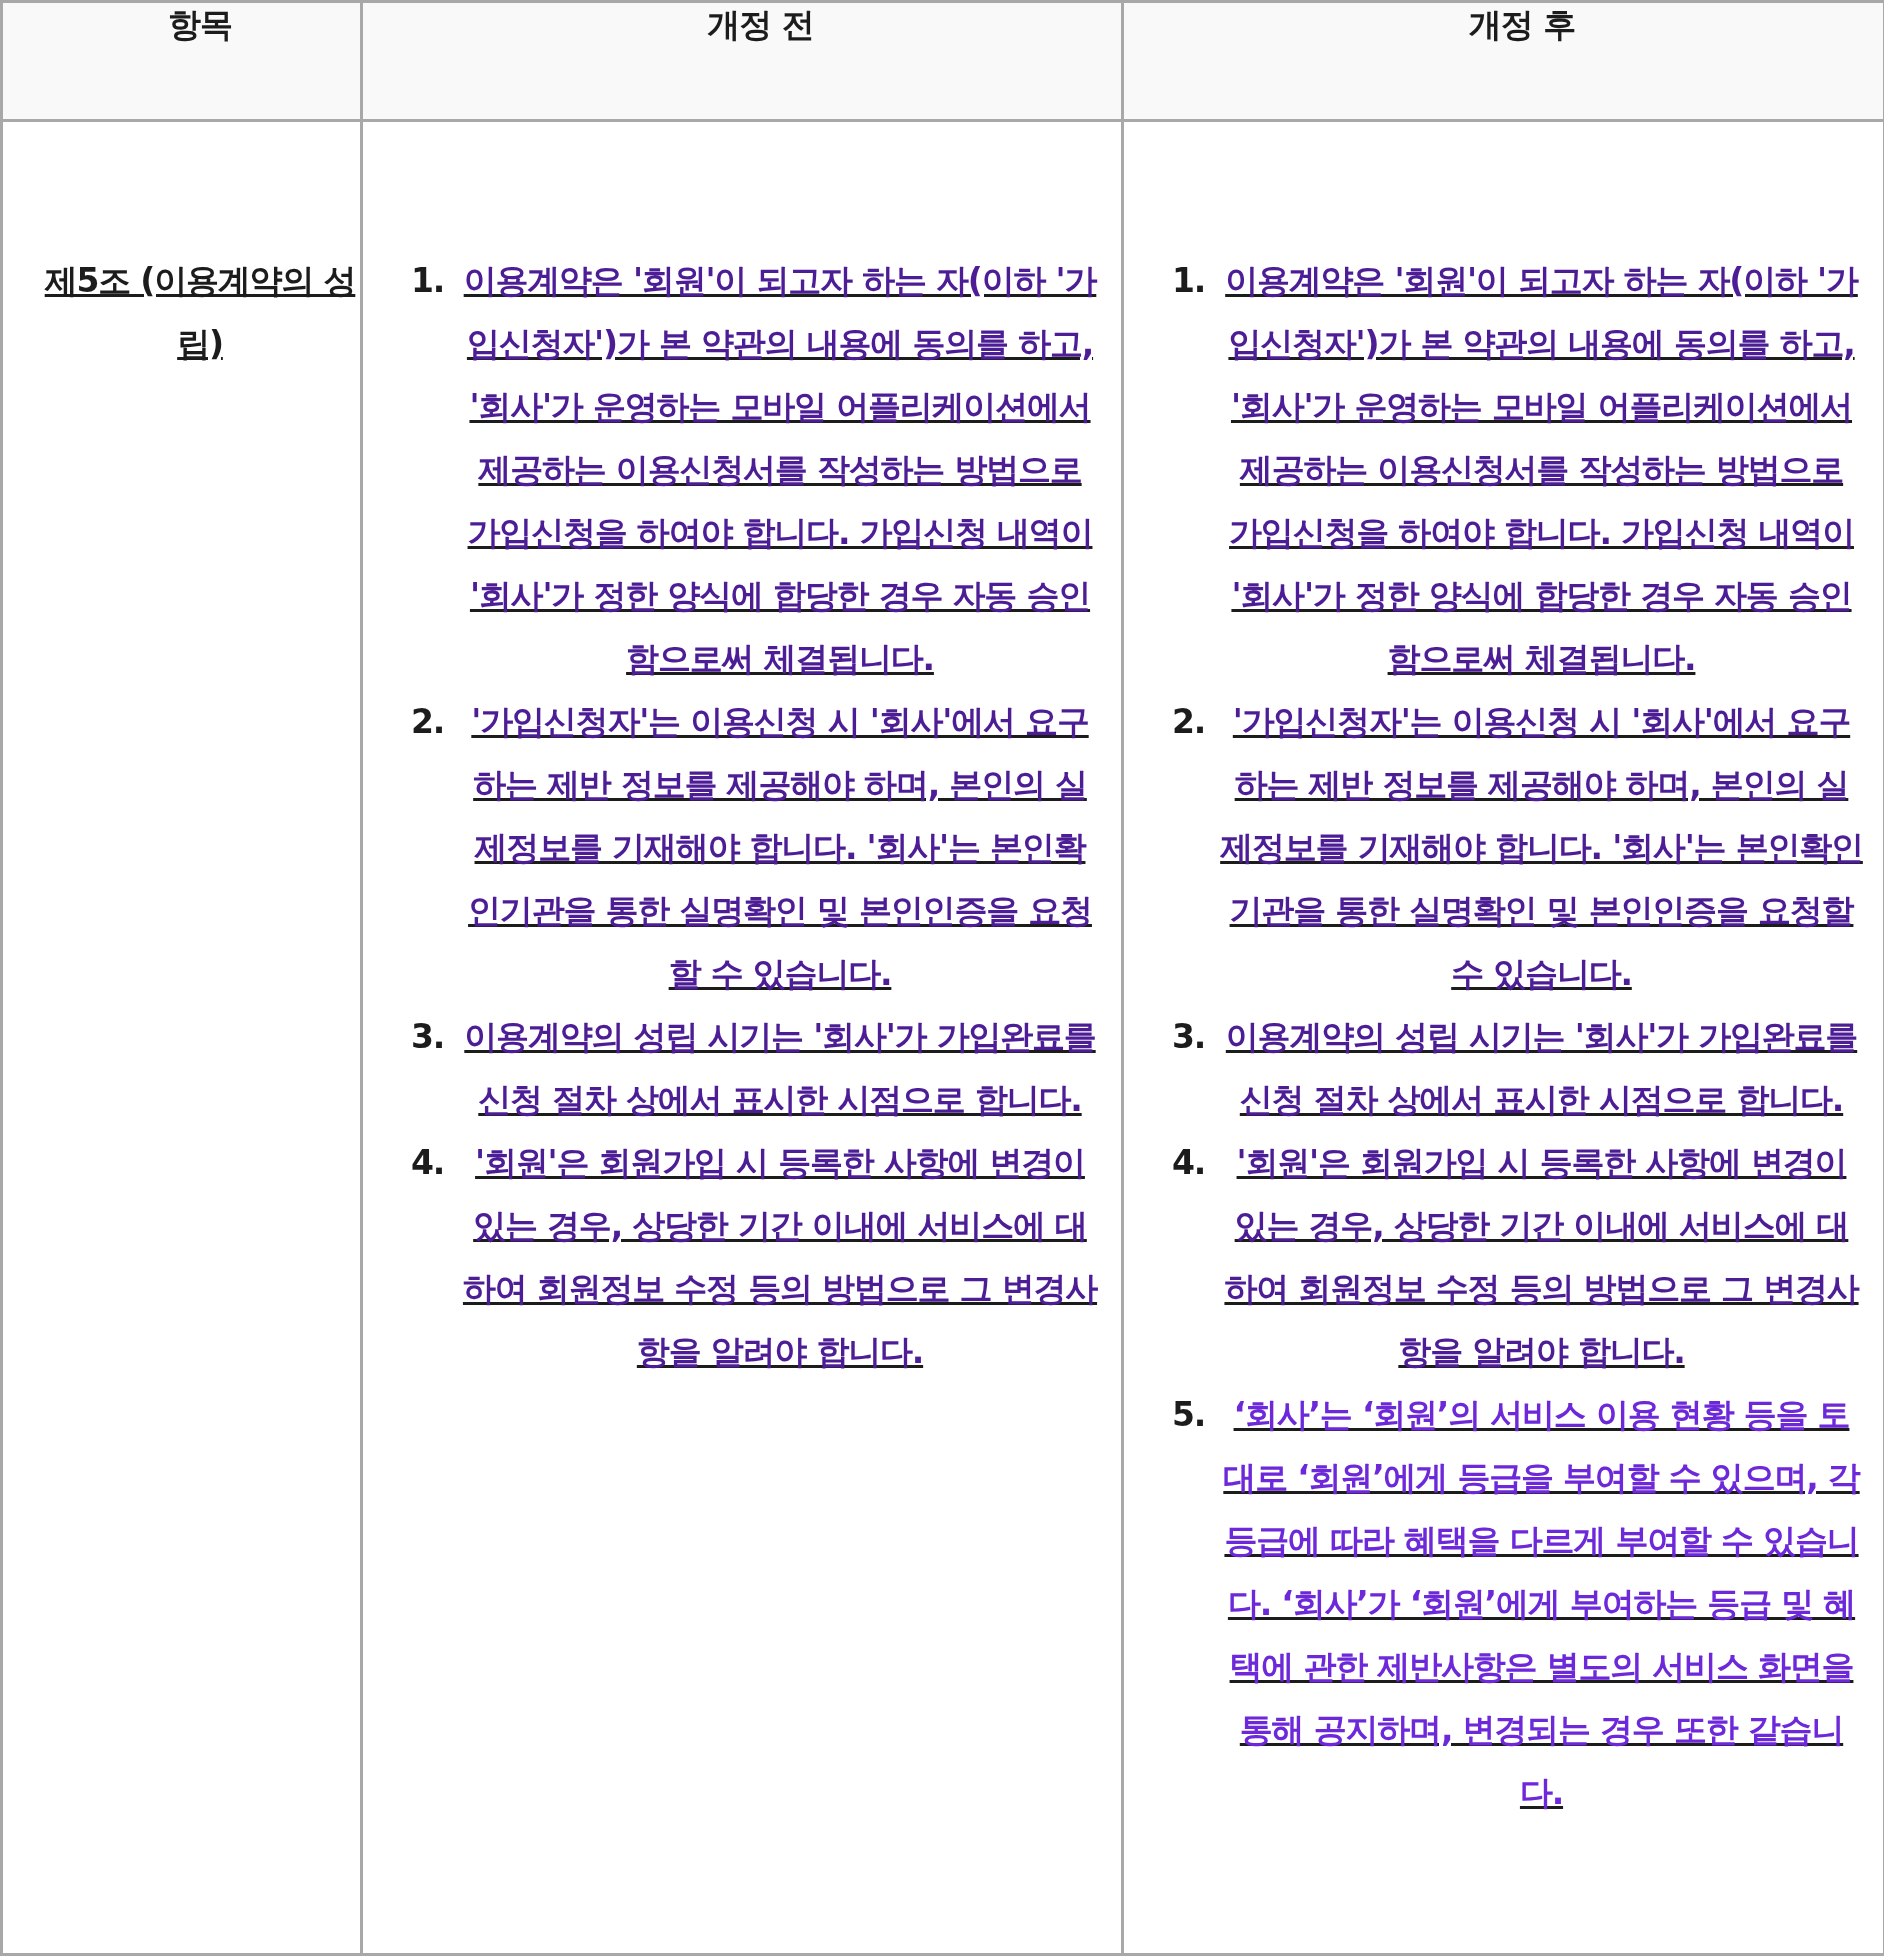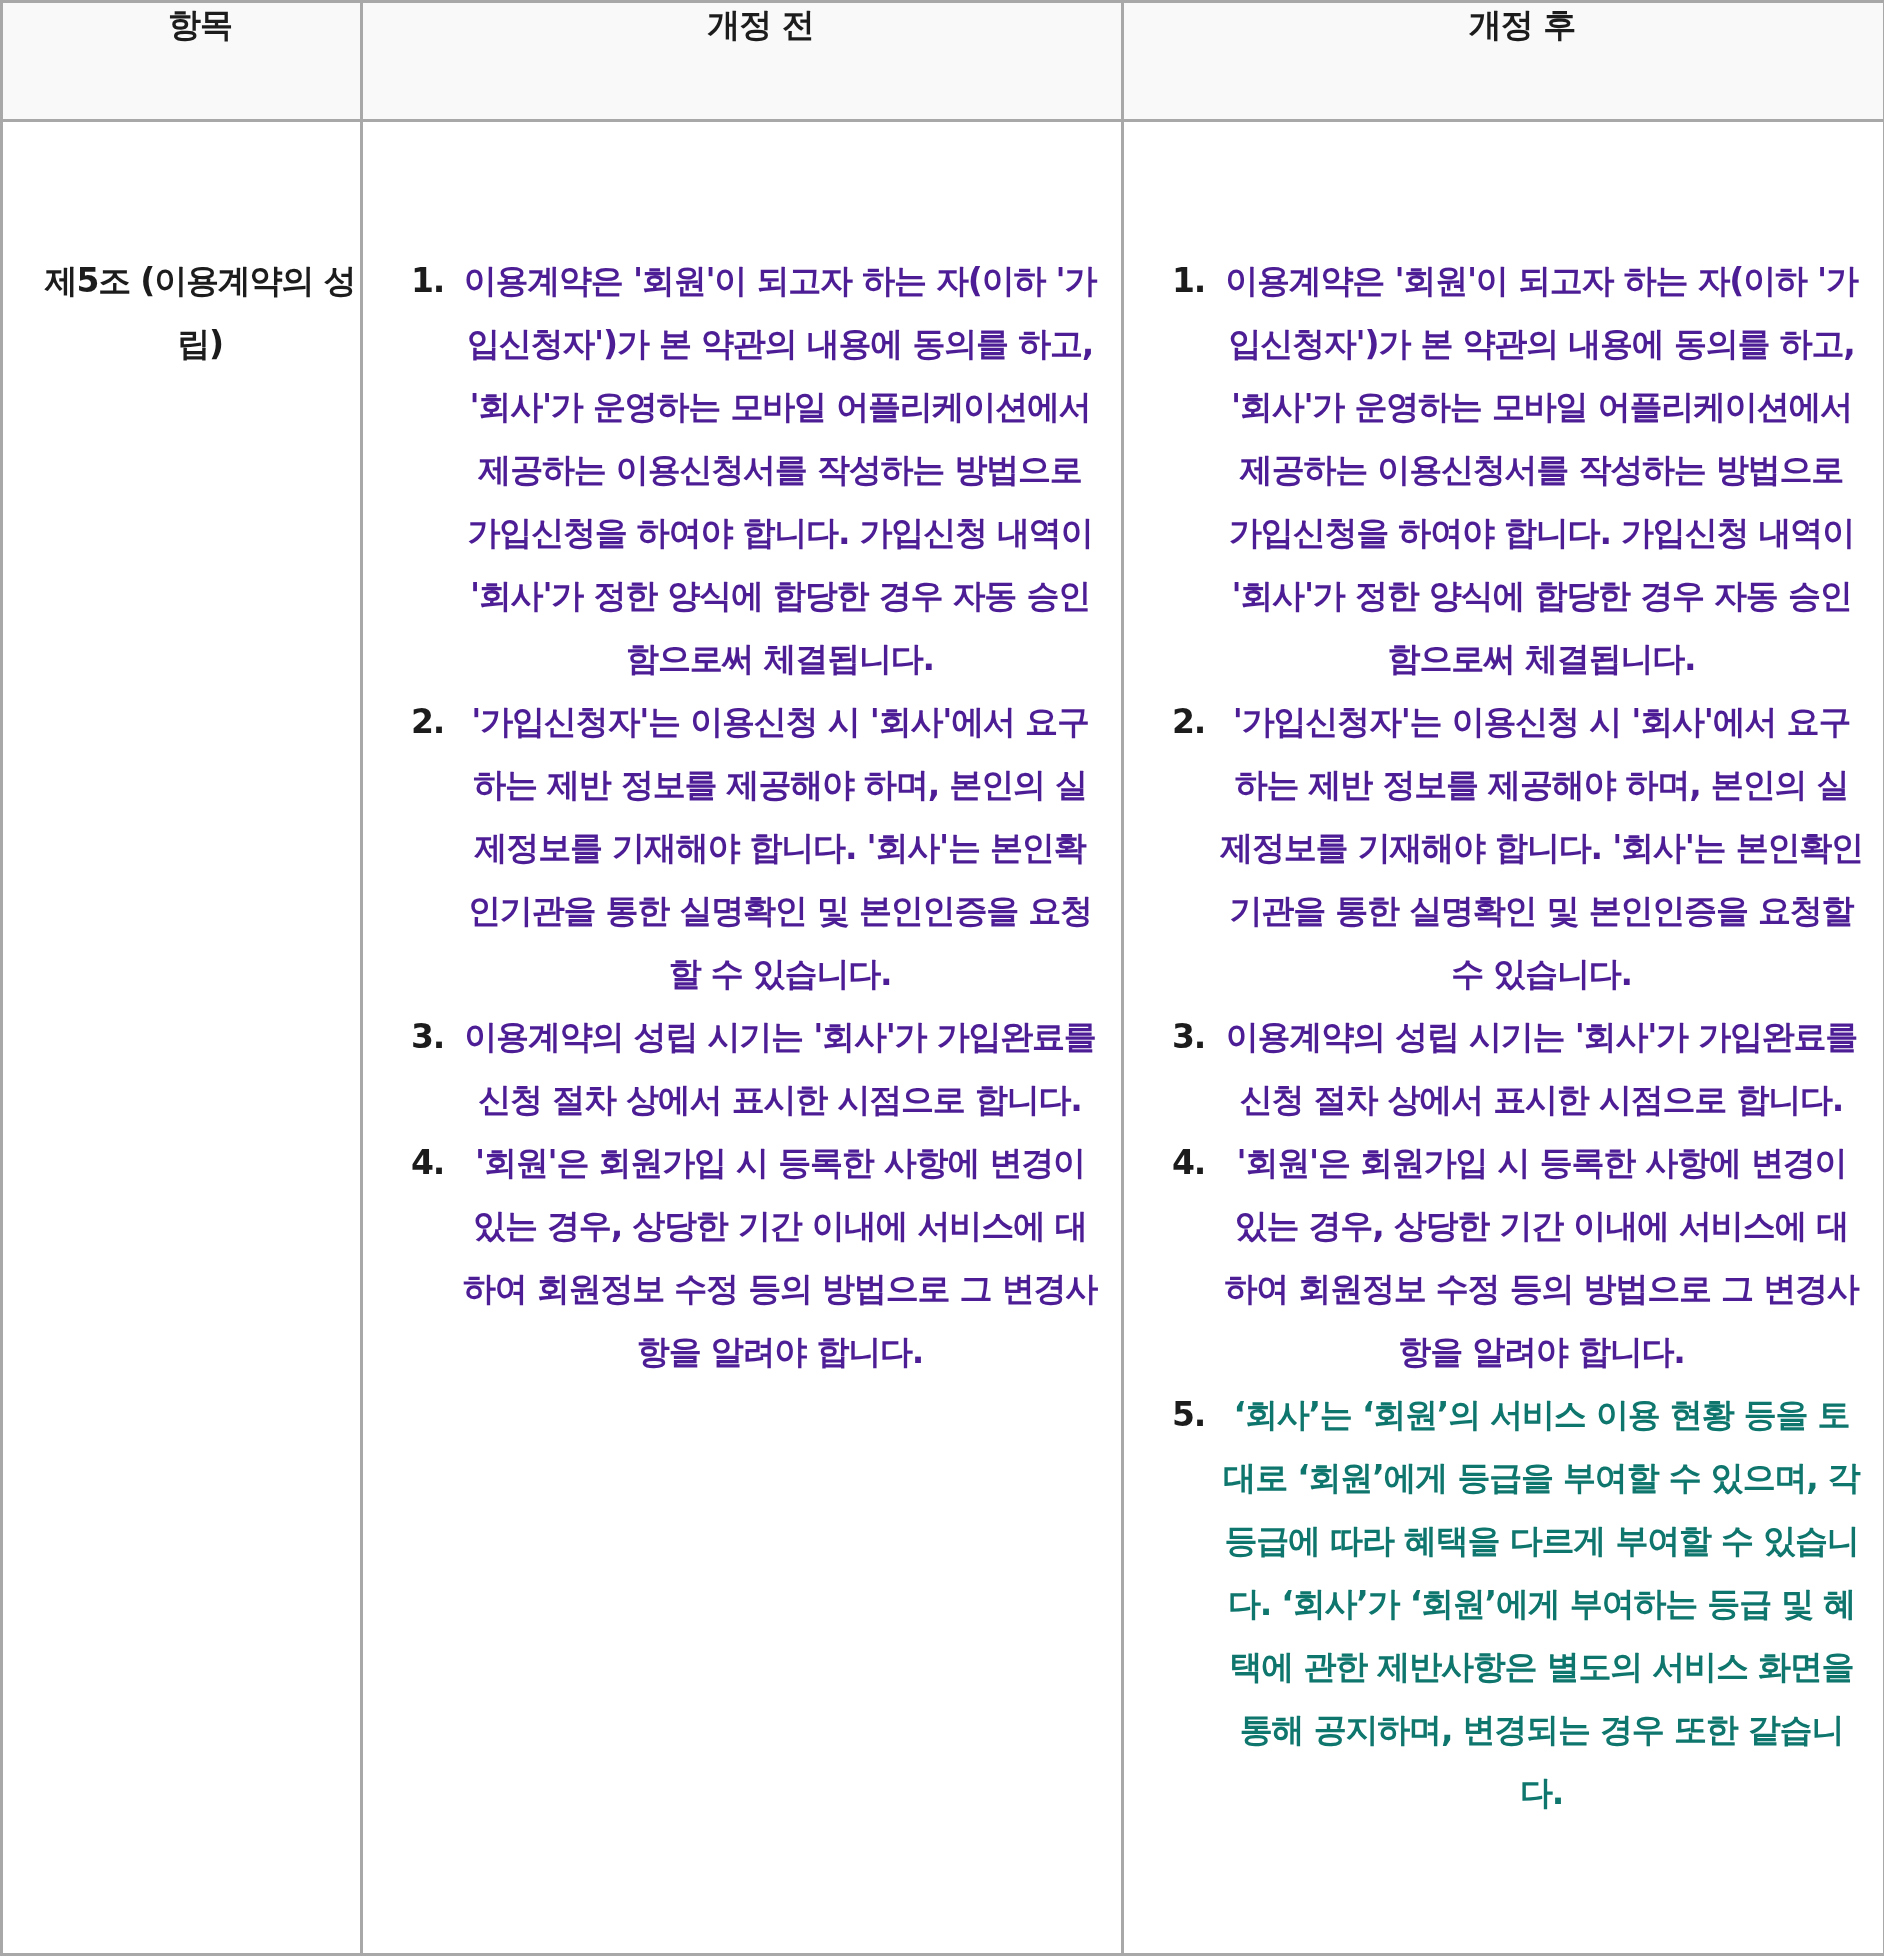--- a/index.html
+++ b/index.html
@@ -31,40 +31,41 @@
     vertical-align: middle;
     letter-spacing: -1px;
   }
   tbody td {
     background: #ffffff;
     font-size: 33px;
     font-weight: bold;
     line-height: 63px;
     letter-spacing: -1.2px;
     padding: 157px 0 0 0;
+    text-decoration: underline;
   }
   td.item { padding: 157px 0 0 37px; }
   ol.clauses {
     list-style: none;
     margin: 0; padding: 0;
     counter-reset: none;
   }
   ol.clauses li {
     position: relative;
     padding-left: 96px;
     padding-right: 20px;
   }
   ol.clauses li .num {
     position: absolute;
     left: 48px;
     top: 0;
     color: #1c1c1c;
   }
   .body-text { color: #4c1d95; }
-  .added { color: #0f766e; }
+  .added { color: #6d28d9; }
   tbody td > .wrap { margin-top: -30px; }
 </style>
 </head>
 <body>
 
 <table class="terms">
   <colgroup>
     <col class="c1">
       <col class="c2">
       <col class="c3">

